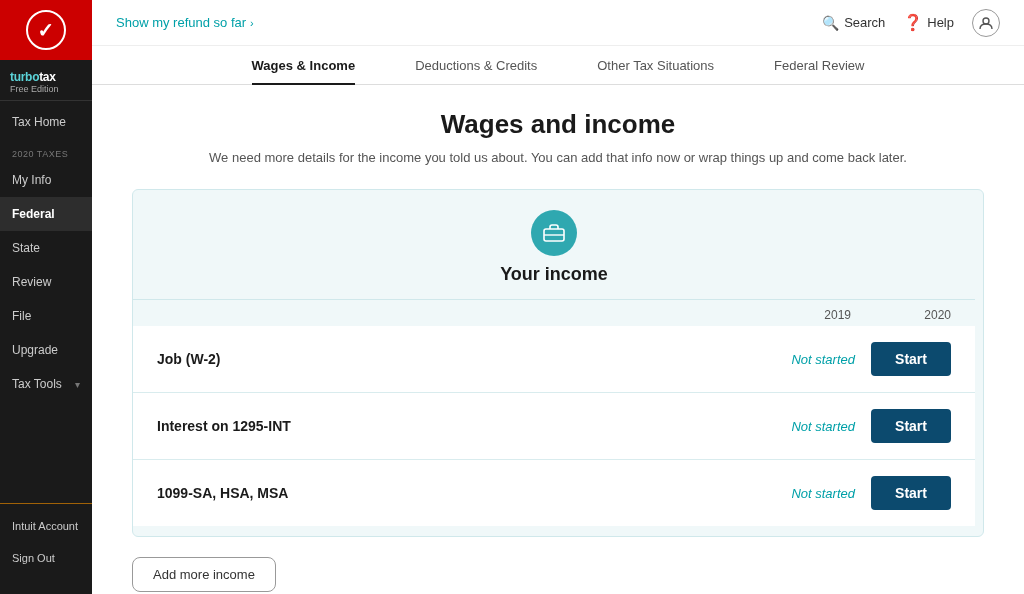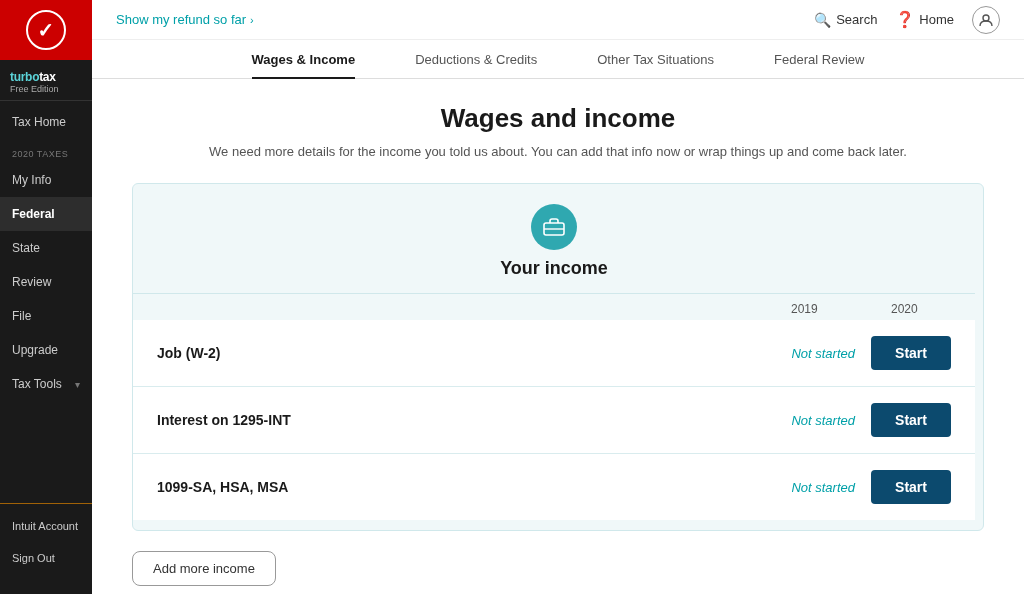--- a/index.html
+++ b/index.html
@@ -70,21 +70,21 @@
       background: white;
       overflow: hidden;
     }
 
     
     .top-bar {
       display: flex;
       align-items: center;
       justify-content: space-between;
       padding: 0 24px;
-      height: 40px;
+      height: 46px;
       background: white;
       border-bottom: 1px solid #eee;
       flex-shrink: 0;
     }
     .refund-link {
       color: #00a0a8;
       font-size: 13px;
       cursor: pointer;
       display: flex; align-items: center; gap: 4px;
     }
@@ -176,21 +176,21 @@
     .income-table-header {
       display: flex;
       justify-content: flex-end;
       padding: 8px 24px 4px 24px;
       gap: 40px;
     }
     .year-label {
       font-size: 12px;
       color: #555;
       width: 60px;
-      text-align: left;
+      text-align: right;
     }
 
     
     .income-row {
       display: flex;
       align-items: center;
       padding: 16px 24px;
       border-bottom: 1px solid #d9ecee;
       background: white;
       margin: 0 0;
@@ -273,21 +273,21 @@
       <span>Show my refund so far</span>
       <span class="chevron">›</span>
     </div>
     <div class="top-actions">
       <div class="top-action-item">
         <span style="font-size:14px;">🔍</span>
         <span>Search</span>
       </div>
       <div class="top-action-item">
         <span style="font-size:16px;">❓</span>
-        <span>Home</span>
+        <span>Help</span>
       </div>
       <div class="top-action-item">
         <div class="icon-circle">
           <svg width="14" height="14" viewBox="0 0 14 14" fill="none">
             <circle cx="7" cy="5" r="3" stroke="#555" stroke-width="1.4"></circle>
             <path d="M1 13c0-3.3 2.7-5 6-5s6 1.7 6 5" stroke="#555" stroke-width="1.4" fill="none"></path>
           </svg>
         </div>
       </div>
     </div>

